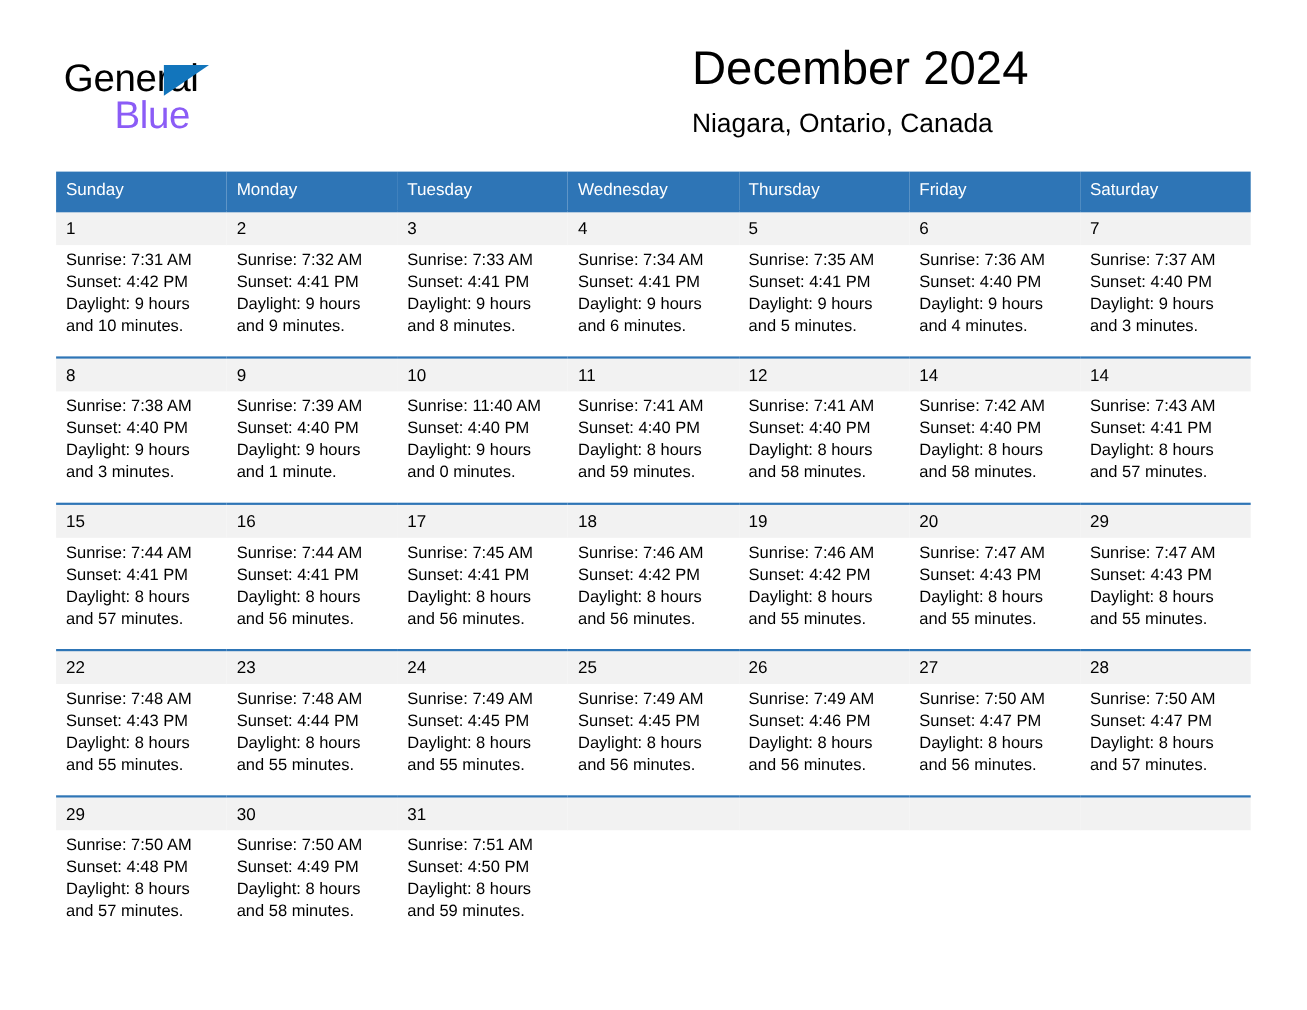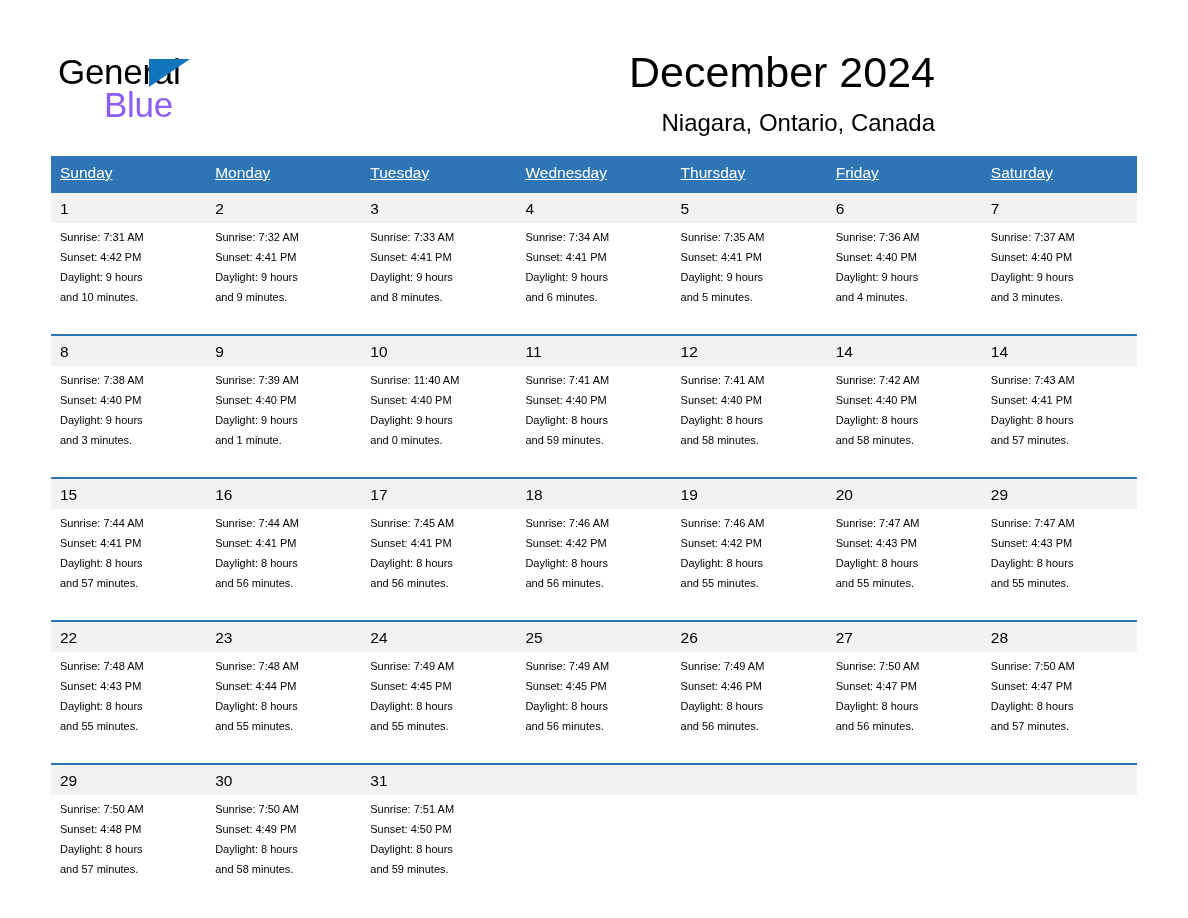--- a/index.html
+++ b/index.html
@@ -61,22 +61,22 @@
     top: 33px;
     font-size: 35px;
     letter-spacing: -0.3px;
     color: #8b5cf6;
     line-height: 40px;
     white-space: nowrap;
   }
   .title-block {
     position: absolute;
     right: 52px;
-    top: 46px;
-    text-align: right;
+    top: 36px;
+    text-align: left;
   }
   .cal-title {
     font-size: 43px;
     line-height: 52px;
     color: #000000;
     white-space: nowrap;
   }
   .cal-location {
     margin-top: 11px;
     font-size: 24px;
@@ -99,37 +99,36 @@
   thead th {
     background: #2e75b6;
     color: #ffffff;
     font-size: 15.5px;
     font-weight: normal;
     text-align: left;
     padding: 8px 0 9px 9px;
     line-height: 18px;
     height: 18px;
     box-sizing: content-box;
-    text-decoration: underline;
   }
 
   tbody tr.daynum-row td {
     background: #f2f2f2;
     border-top: 2px solid #2e75b6;
     font-size: 15.5px;
     line-height: 18px;
     padding: 7px 0 5px 9px;
     vertical-align: top;
     color: #000000;
   }
   tbody tr.info-row td {
     background: #ffffff;
-    font-size: 11px;
+    font-size: 15px;
     line-height: 20px;
-    padding: 4px 6px 16px 9px;
+    padding: 4px 6px 6px 9px;
     vertical-align: top;
     color: #000000;
     height: 91px;
   }
   tbody tr.info-row td.empty { background: #ffffff; }
   tbody tr.daynum-row td.empty { background: #f2f2f2; }
 
   .info-line { white-space: nowrap; display: block; }
 </style>
 </head>

